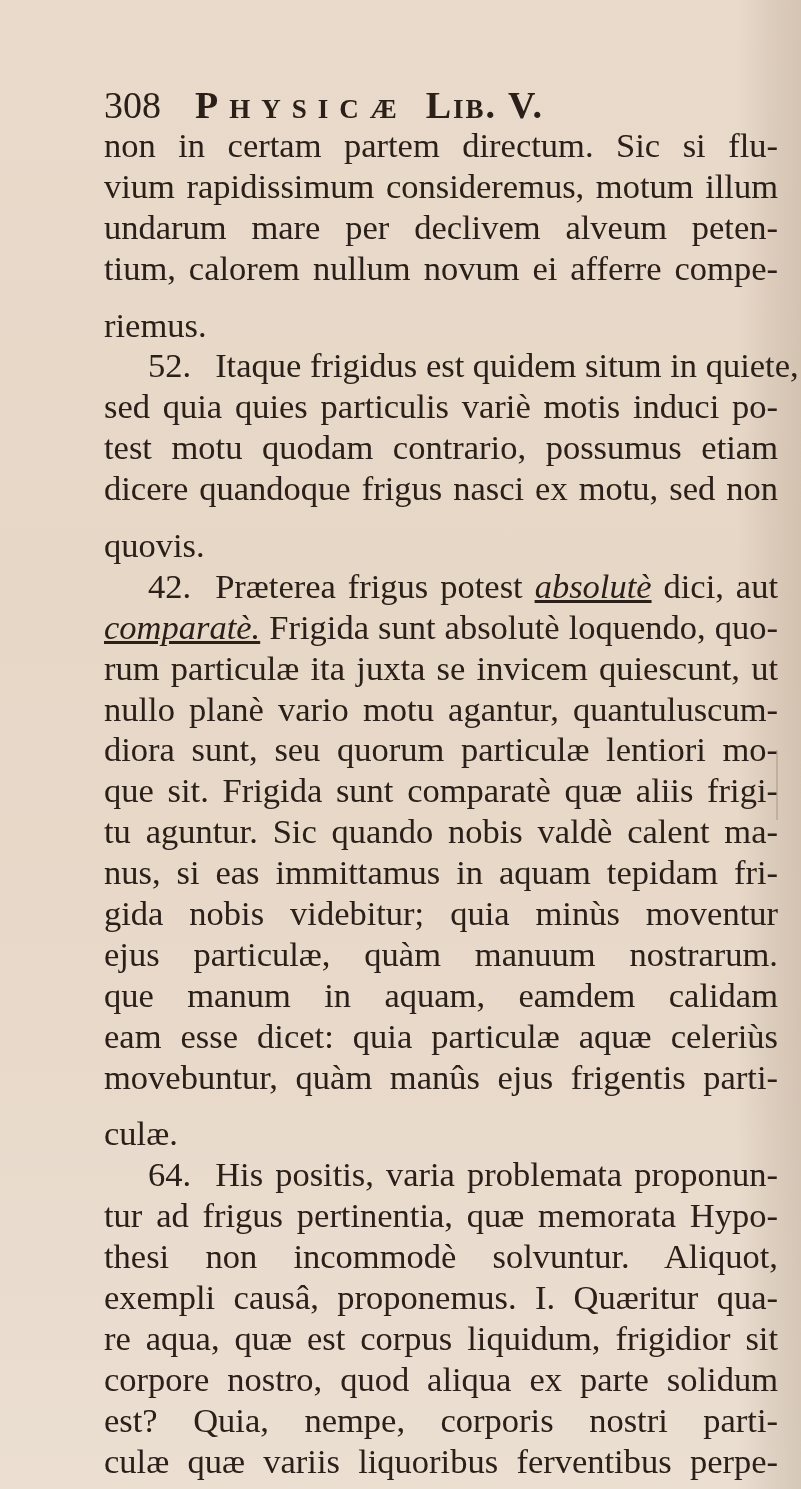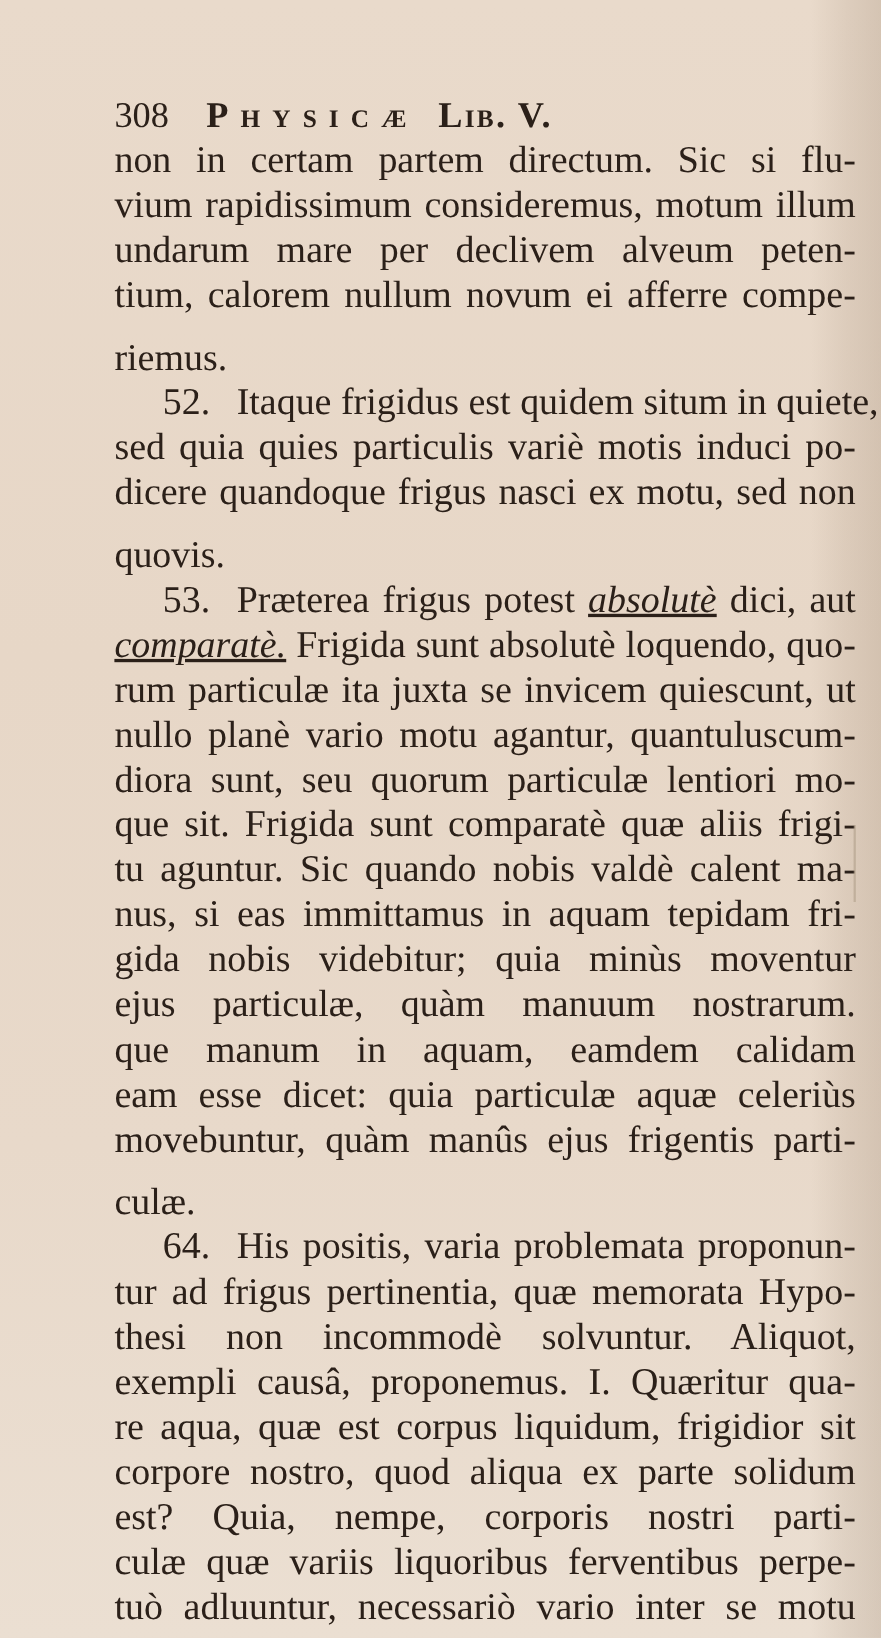--- a/index.html
+++ b/index.html
@@ -30,21 +30,21 @@
       font-family: "Liberation Serif", "DejaVu Serif", serif;
       color: #2b2019;
       font-size: 34.5px;
       line-height: 40.9px;
     }
     .running-head {
       height: 40px;
       white-space: nowrap;
       display: flex;
       align-items: baseline;
-      font-size: 33px;
+      font-size: 38px;
       line-height: 40px;
       letter-spacing: 0;
     }
     .page-number {
       margin-right: 34px;
     }
     .head-title {
       letter-spacing: 11px;
       font-weight: bold;
       font-variant: small-caps;
@@ -95,26 +95,27 @@
       <span class="line">non in certam partem directum. Sic si flu-</span>
       <span class="line">vium rapidissimum consideremus, motum illum</span>
       <span class="line">undarum mare per declivem alveum peten-</span>
       <span class="line">tium, calorem nullum novum ei afferre compe-</span>
       <span class="line last">riemus.</span>
     </div>
 
     <div>
       <span class="line indent"><span class="para-num">52.</span><span>Itaque frigidus est quidem situm in quiete,</span></span>
       <span class="line">sed quia quies particulis variè motis induci po-</span>
+      <span class="line">test motu quodam contrario, possumus etiam</span>
       <span class="line">dicere quandoque frigus nasci ex motu, sed non</span>
       <span class="line last">quovis.</span>
     </div>
 
     <div>
-      <span class="line indent"><span class="para-num">53.</span><span>Præterea frigus potest</span> <span class="it">absolutè</span> <span>dici, aut</span></span>
+      <span class="line indent"><span class="para-num">42.</span><span>Præterea frigus potest</span> <span class="it">absolutè</span> <span>dici, aut</span></span>
       <span class="line"><span class="it">comparatè.</span> <span>Frigida sunt absolutè loquendo, quo-</span></span>
       <span class="line">rum particulæ ita juxta se invicem quiescunt, ut</span>
       <span class="line">nullo planè vario motu agantur, quantuluscum-</span>
       <span class="line">diora sunt, seu quorum particulæ lentiori mo-</span>
       <span class="line">que sit. Frigida sunt comparatè quæ aliis frigi-</span>
       <span class="line">tu aguntur. Sic quando nobis valdè calent ma-</span>
       <span class="line">nus, si eas immittamus in aquam tepidam fri-</span>
       <span class="line">gida nobis videbitur; quia minùs moventur</span>
       <span class="line">ejus particulæ, quàm manuum nostrarum.</span>
       <span class="line">que manum in aquam, eamdem calidam</span>

